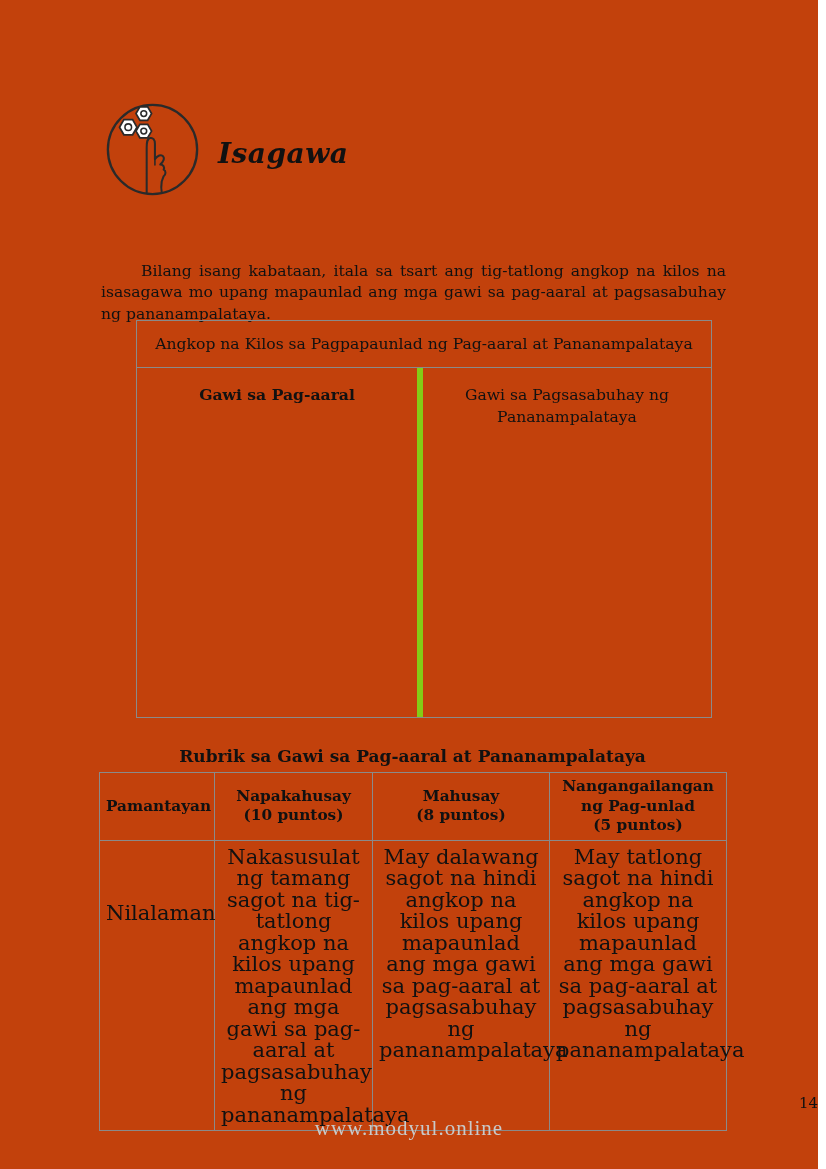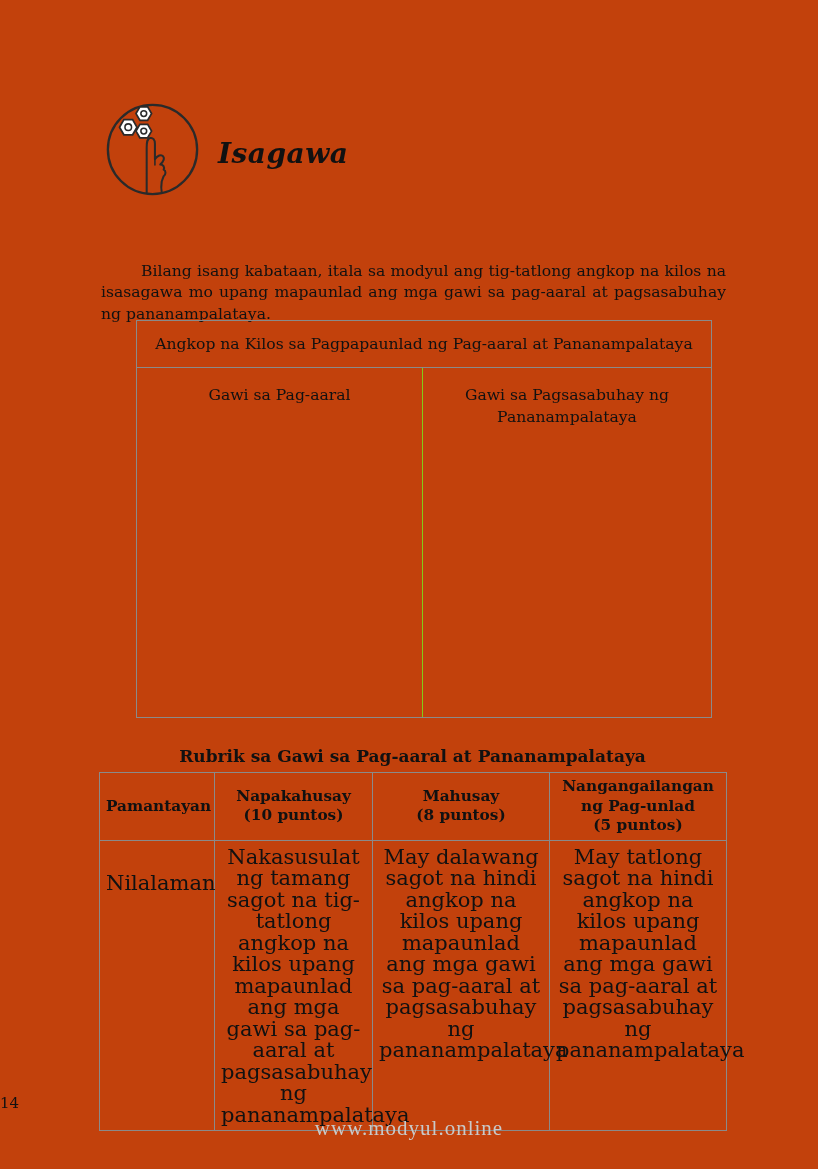--- a/index.html
+++ b/index.html
@@ -66,21 +66,22 @@
   }
   .activity-table .col {
     box-sizing: border-box;
     text-align: center;
     padding: 16px 28px 0 28px;
     font-size: 15.6px;
     line-height: 22px;
   }
   .activity-table .col.left {
     width: 286px;
-    border-right: 1px solid #84cc16;
+    border-right: 6px solid #84cc16;
+    font-weight: bold;
   }
   .activity-table .col.right { flex: 1; }
 
   
   .rubric-title {
     position: absolute;
     left: 99px; top: 746px;
     width: 627px;
     text-align: center;
     font-size: 17px;
@@ -108,34 +109,34 @@
   }
   .rubric-table td {
     font-size: 21px;
     line-height: 21.5px;
     text-align: center;
     vertical-align: top;
     height: 189px;
     padding-top: 6px;
   }
   .rubric-table td.criterion {
-    padding-top: 32px;
+    padding-top: 62px;
   }
   .col-pamantayan { width: 115px; margin-left: 38px; }
   .col-napakahusay { width: 158px; }
   .col-mahusay { width: 177px; }
   .col-pagunlad { width: 177px; }
   .hdr-sub { display: block; font-weight: bold; }
 
   
   .page-number {
     position: absolute;
     left: 0; top: 1094px;
     width: 100%;
-    text-align: left;
+    text-align: right;
     font-size: 15px;
   }
   .watermark {
     position: absolute;
     left: 0; top: 1116px;
     width: 100%;
     text-align: center;
     font-size: 21px;
     letter-spacing: 1px;
     color: #c9c9c9;
@@ -165,21 +166,21 @@
                C61,65.5 62.8,68 61.5,70.8
                C64,72 64,75.5 61.5,77.5
                L59.5,83 C58.8,88 58.8,91 59.5,94" fill="none" stroke="#2a2a2a" stroke-width="2.1" stroke-linecap="round" stroke-linejoin="round"></path>
       <path d="M52.5,60 L52.5,66" fill="none" stroke="#2a2a2a" stroke-width="1.6" stroke-linecap="round"></path>
     </svg>
   </div>
 
   <div class="section-title">Isagawa</div>
 
 
-  <p class="instructions">Bilang isang kabataan, itala sa modyul ang tig-tatlong angkop na kilos na isasagawa mo upang mapaunlad ang mga gawi sa pag-aaral at pagsasabuhay ng pananampalataya.</p>
+  <p class="instructions">Bilang isang kabataan, itala sa tsart ang tig-tatlong angkop na kilos na isasagawa mo upang mapaunlad ang mga gawi sa pag-aaral at pagsasabuhay ng pananampalataya.</p>
 
   <div class="activity-table">
     <div class="title-row">Angkop na Kilos sa Pagpapaunlad ng Pag-aaral at Pananampalataya</div>
     <div class="cols">
       <div class="col left">Gawi sa Pag-aaral</div>
       <div class="col right">Gawi sa Pagsasabuhay ng Pananampalataya</div>
     </div>
   </div>
 
   <div class="rubric-title">Rubrik sa Gawi sa Pag-aaral at Pananampalataya</div>

